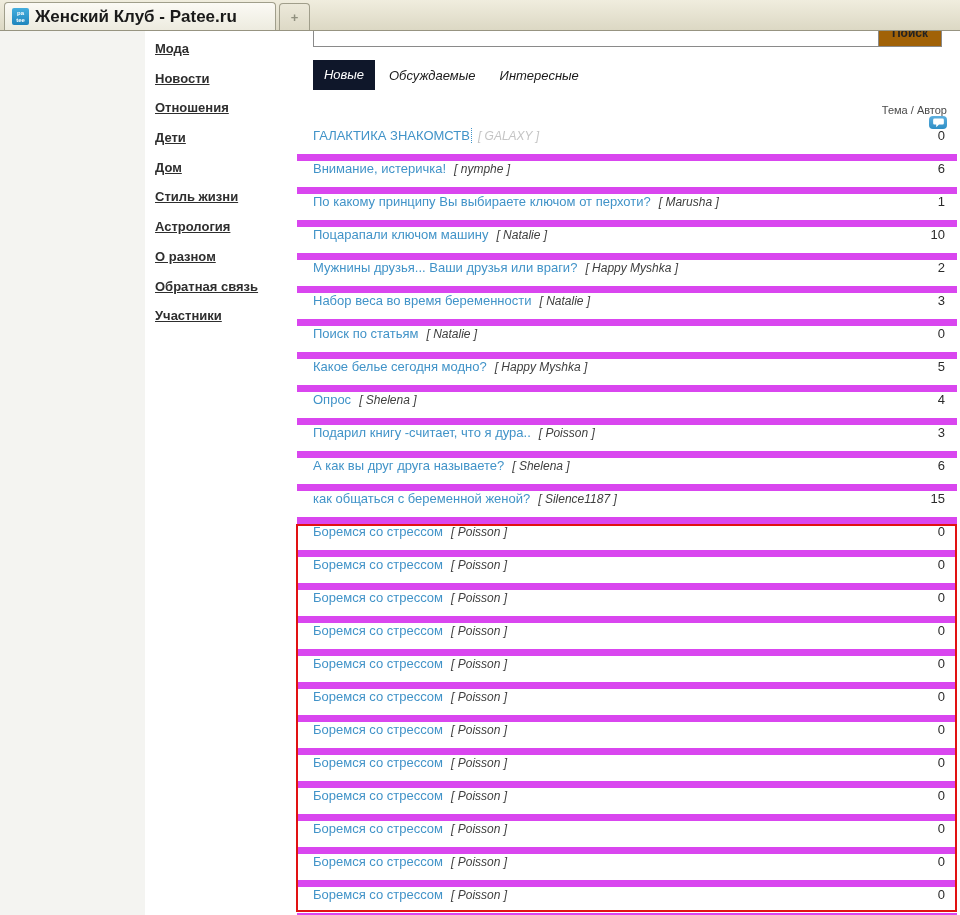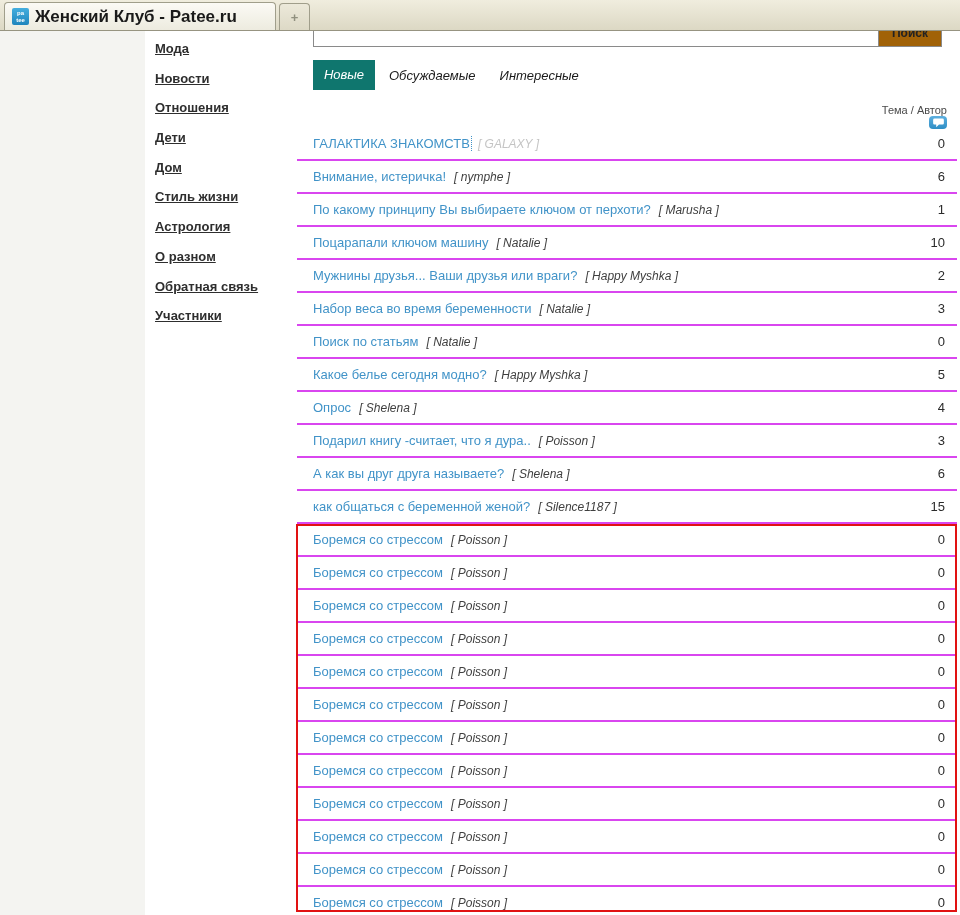--- a/index.html
+++ b/index.html
@@ -65,41 +65,41 @@
     font-family:"Liberation Sans","DejaVu Sans",sans-serif;
     cursor:pointer;
   }
   
   .tabsrow{position:absolute;left:313px;top:60px;height:30px;display:flex;align-items:center;z-index:2;}
   .list-tab{
     font-size:13px;font-style:italic;color:#1a1a1a;
     margin-right:24px;cursor:pointer;white-space:nowrap;
   }
   .list-tab.active{
-    background:#0f766e;color:#ffffff;
+    background:#0f172a;color:#ffffff;
     width:62px;height:30px;line-height:30px;text-align:center;
     margin-right:14px;
   }
   
   .listheader{
     position:absolute;left:313px;top:104px;width:634px;height:22px;
     display:flex;align-items:flex-end;justify-content:space-between;z-index:2;flex-direction:column;
   }
   .listheader-label{font-size:11px;color:#4a4a4a;}
   .comments-icon{
     width:18px;height:18px;border-radius:4px;
     background:linear-gradient(#5db0e0,#2e8ec5);
     display:flex;align-items:center;justify-content:center;cursor:pointer;
   }
   
   .topics{position:absolute;left:297px;top:128px;width:660px;z-index:2;}
   .topic-row{
     height:33px;box-sizing:border-box;
-    border-bottom:2px solid #d946ef;
-    display:flex;align-items:center;
+    border-bottom:7px solid #d946ef;
+    display:flex;align-items:flex-start;
     padding:0 12px 0 16px;
   }
   .topic-left{flex:1;display:flex;align-items:baseline;white-space:nowrap;overflow:hidden;}
   .topic-title{font-size:13px;color:#4193c8;cursor:pointer;text-decoration:none;}
   .topic-title.focused{outline:1px dotted #4193c8;outline-offset:1px;}
   .topic-author{font-size:12px;font-style:italic;color:#404040;margin-left:8px;cursor:pointer;text-decoration:none;}
   .topic-author.muted{color:#c4c4c4;}
   .topic-count{font-size:13px;color:#2b2b2b;text-align:right;min-width:24px;}
   
   .red-box{

